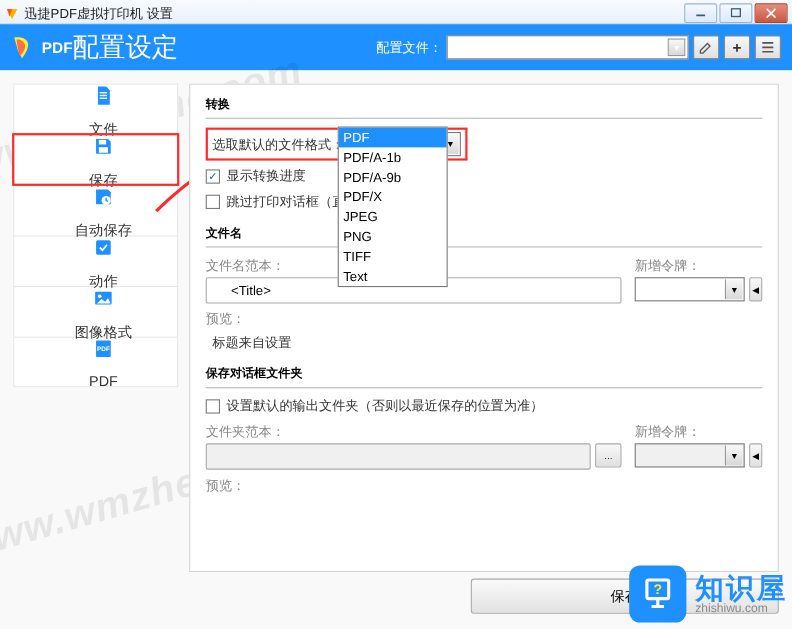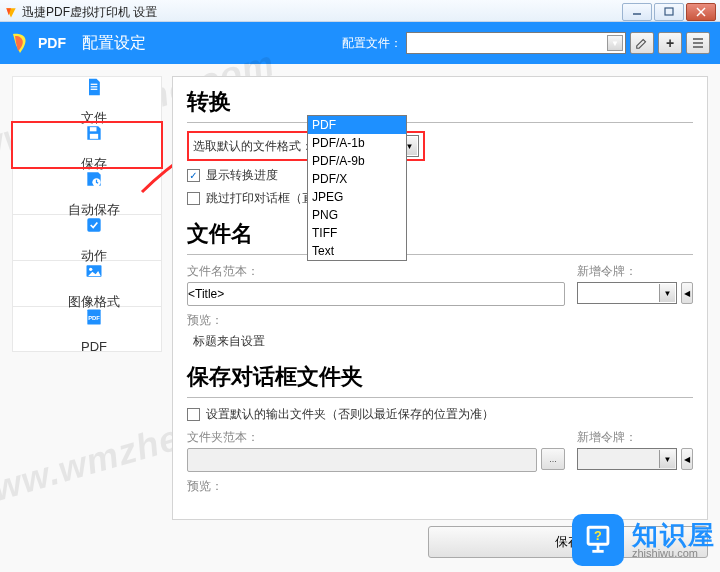--- a/index.html
+++ b/index.html
@@ -12,53 +12,53 @@
   .title-bar .ttext { font-size: 12px; color: #222; }
   .win-btns { margin-left: auto; display: flex; }
   .win-btn { width: 30px; height: 18px; border: 1px solid #9bb4d1; background: linear-gradient(#f4f9ff,#dce9f8); margin-left: 2px; display:flex; align-items:center; justify-content:center; font-size:10px; color:#3a5a82; border-radius:2px; }
   .win-btn.close { background: linear-gradient(#e98c7d,#c9573e); border-color:#a8462f; color:#fff; }
   .win-btn svg { display:block; }
 
   
   .blue-header { height: 42px; background: #1e90ff; display:flex; align-items:center; padding:0 10px; color:#fff; }
   .blue-header .logo { display:flex; align-items:center; gap:4px; }
   .blue-header .logo-icon { width:24px; height:24px; }
-  .blue-header .htitle { font-size:16px; font-weight:400; margin-left:16px; }
+  .blue-header .htitle { font-size:24px; font-weight:400; margin-left:0; }
   .config-right { margin-left:auto; display:flex; align-items:center; gap:4px;justify-content:flex-end; }
   .config-label { color:#fff; font-size:12px; }
   .config-sel { background:#fff; border:1px solid #7a7a7a; height:22px; width:220px; font-size:12px; display:flex; align-items:center; padding:0 4px; position:relative; }
   .config-sel .arrow { position:absolute; right:2px; top:2px; bottom:2px; width:16px; background:linear-gradient(#f8f8f8,#d8d8d8); border:1px solid #999; display:flex; align-items:center; justify-content:center; font-size:8px; }
   .hdr-btn { width:24px; height:22px; background:linear-gradient(#f8f8f8,#e0e0e0); border:1px solid #888; display:flex; align-items:center; justify-content:center; font-size:14px; color:#333; border-radius:2px; }
 
   
   .body-wrap { position:absolute; top:64px; left:0; right:0; bottom:0; background:#f9f9f9; }
   .sidebar { position:absolute; top:12px; left:12px; width:150px; }
   .side-item { height:46px; display:flex; align-items:center; padding-left:14px; gap:12px; border:1px solid #e8e8e8; border-bottom:none; background:#fff; font-size:13px; color:#333;flex-direction:column; }
   .side-item:last-child { border-bottom:1px solid #e8e8e8; }
   .side-icon { width:22px; height:22px; display:flex; align-items:center; justify-content:center; }
   .side-item.highlight-red { outline:2px solid #ff2a2a; outline-offset:-1px; }
 
   
   .main { position:absolute; top:12px; left:172px; right:12px; bottom:52px; border:1px solid #d4d4d4; background:#fff; padding:10px 14px; overflow:hidden; }
-  .section-h { font-size:22px; font-weight:bold; color:#000; border-bottom:1px solid #bbb; padding-bottom:5px; margin-bottom:8px; }
+  .section-h { font-size:11px; font-weight:bold; color:#000; border-bottom:1px solid #bbb; padding-bottom:5px; margin-bottom:8px; }
   .row { display:flex; align-items:center; gap:6px; margin-bottom:6px; font-size:12px; }
   .chk { width:13px; height:13px; border:1px solid #7a7a7a; background:#fff; display:inline-flex; align-items:center; justify-content:center; font-size:10px; color:#0066cc; }
   .label-inline { font-size:12px; color:#333; }
   .sel-box { border:1px solid #7a7a7a; height:22px; min-width:100px; background:#fff; display:flex; align-items:center; padding:0 4px; position:relative; font-size:12px; }
   .sel-box .arrow { position:absolute; right:1px; top:1px; bottom:1px; width:16px; background:linear-gradient(#f8f8f8,#d8d8d8); border-left:1px solid #999; display:flex; align-items:center; justify-content:center; font-size:8px; }
 
   
   .red-outline { border:2px solid #ff2a2a; display:inline-flex; align-items:center; padding:2px 4px; }
 
   
   .dropdown { position:absolute; border:1px solid #7a7a7a; background:#fff; width:100px; z-index:10; }
   .dropdown .opt { height:18px; display:flex; align-items:center; padding:0 4px; font-size:12px; }
   .dropdown .opt.sel { background:#1e90ff; color:#fff; }
 
-  .text-field { border:1px solid #aaa; height:24px; background:#fff; display:flex; align-items:center; padding:0 0; font-size:12px; border-radius:2px; }
+  .text-field { border:1px solid #aaa; height:24px; background:#fff; display:flex; align-items:center; padding:0 22px; font-size:12px; border-radius:2px; }
   .sub-label { font-size:12px; color:#888; margin-bottom:2px; }
 
   .two-col { display:flex; gap:12px; }
   .col-grow { flex:1; }
   .small-btn { width:24px; height:22px; background:linear-gradient(#f8f8f8,#e0e0e0); border:1px solid #aaa; display:flex; align-items:center; justify-content:center; font-size:8px; border-radius:2px; }
   .right-col { width:116px; }
 
   
   .bottom-bar { position:absolute; left:172px; right:12px; bottom:12px; height:34px; display:flex; justify-content:flex-end; }
   .save-btn { width:280px; height:32px; background:linear-gradient(#fafafa,#e2e2e2); border:1px solid #aaa; border-radius:3px; font-size:13px; display:flex; align-items:center; justify-content:center; }

